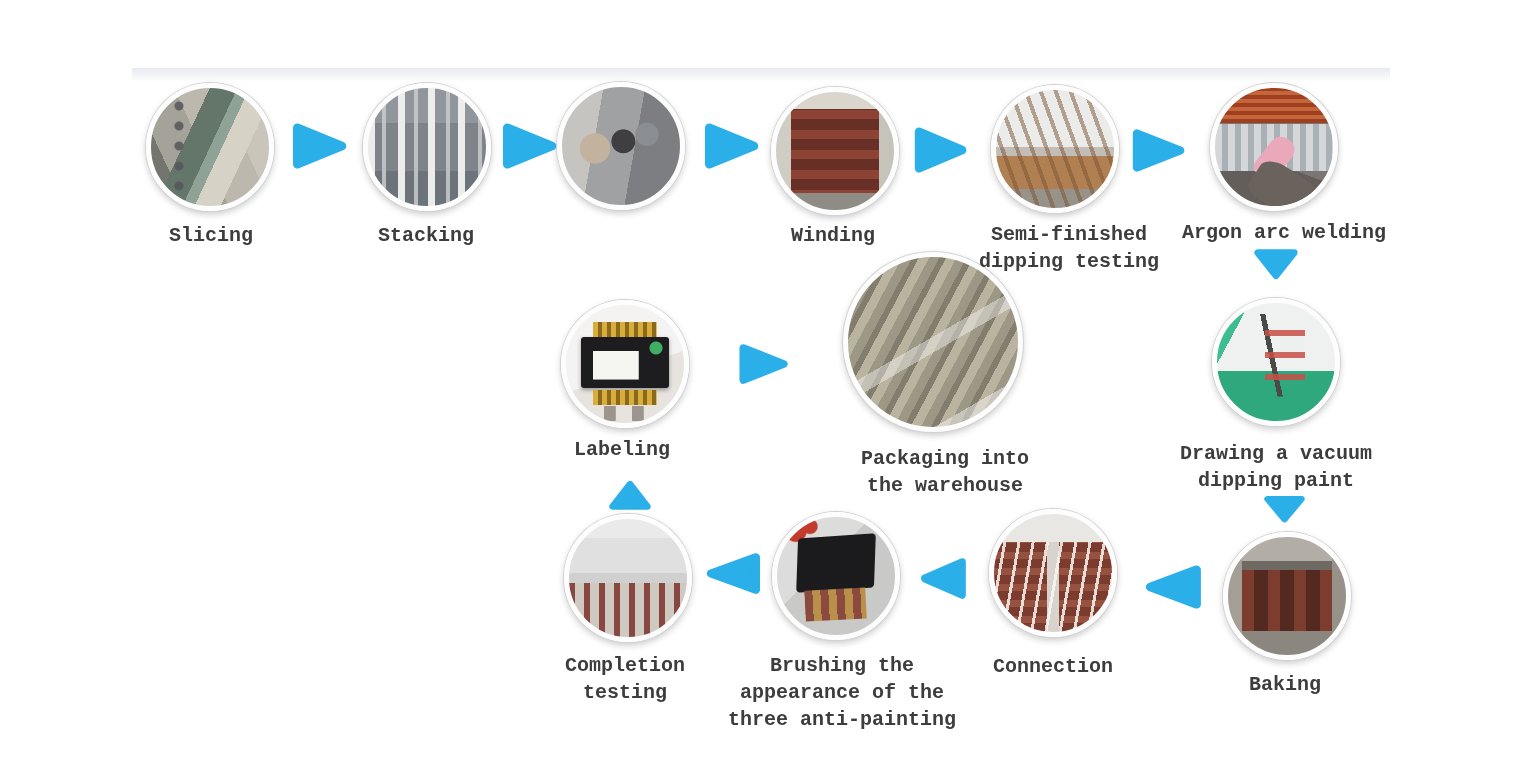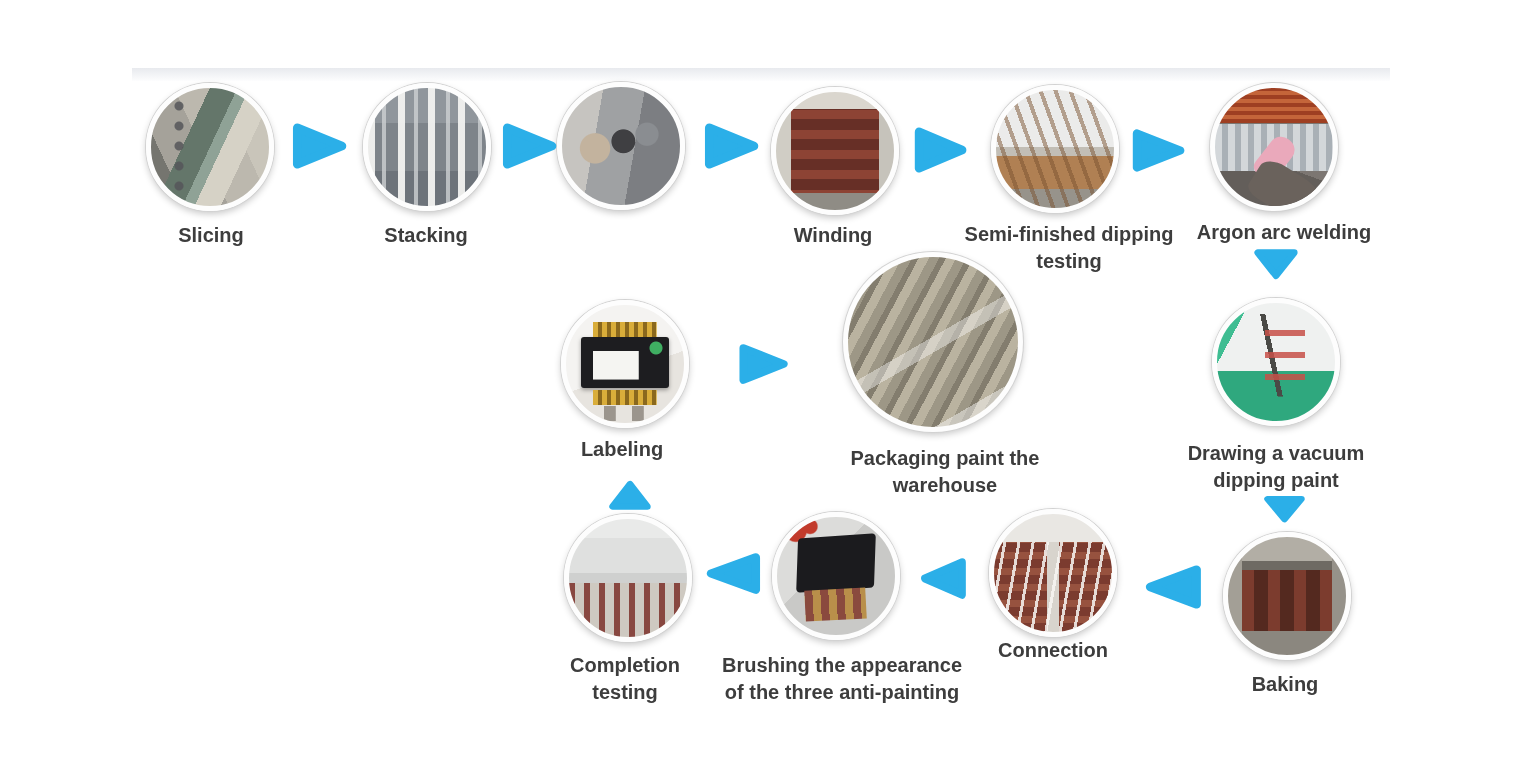--- a/index.html
+++ b/index.html
@@ -1,18 +1,18 @@
 <!DOCTYPE html>
 <html style="--arrow-color: #2bafe8; --label-color: #3d3d3d;"><head>
 <meta charset="utf-8">
 <style>
   html,body{margin:0;padding:0;background:#fff;}
   .canvas{
     position:relative;width:1520px;height:782px;background:#ffffff;overflow:hidden;
-    font-family:Liberation Sans, sans-serif;
+    font-family:Liberation Mono, monospace;
   }
   .topbar{
     position:absolute;left:132px;top:68px;width:1258px;height:13px;
     background:linear-gradient(180deg,#e8eaee 0%,#f6f7f9 70%,#fdfdfe 100%);
   }
   .node{position:absolute;transform:translate(-50%,-50%);}
   .photo{
     position:relative;width:118px;height:118px;border-radius:50%;
     border:5px solid #fdfdfd;overflow:hidden;
     box-shadow:0 0 0 1px #d2d2d2, 0 3px 7px rgba(0,0,0,.22);
@@ -209,24 +209,24 @@
     <div class="photo ph-baking"></div>
   </div>
 
   <div class="lbl" style="left:211px;top:222px;width:160px">Slicing</div>
   <div class="lbl" style="left:426px;top:222px;width:160px">Stacking</div>
   <div class="lbl" style="left:833px;top:222px;width:170px">Winding</div>
   <div class="lbl" style="left:1069px;top:221px;width:250px">Semi-finished dipping testing</div>
   <div class="lbl" style="left:1276px;top:440px;width:200px">Drawing a vacuum dipping paint</div>
   <div class="lbl" style="left:1284px;top:219px;width:220px">Argon arc welding</div>
   <div class="lbl" style="left:622px;top:436px;width:160px">Labeling</div>
-  <div class="lbl" style="left:945px;top:445px;width:210px">Packaging paint the warehouse</div>
+  <div class="lbl" style="left:945px;top:445px;width:210px">Packaging into the warehouse</div>
   <div class="lbl" style="left:842px;top:652px;width:262px">Brushing the appearance of the three anti-painting</div>
   <div class="lbl" style="left:625px;top:652px;width:150px">Completion testing</div>
-  <div class="lbl" style="left:1053px;top:637px;width:170px">Connection</div>
+  <div class="lbl" style="left:1053px;top:653px;width:170px">Connection</div>
   <div class="lbl" style="left:1285px;top:671px;width:140px">Baking</div>
 
   <div class="arr" style="left:288px;top:121px;width:62px;height:50px">
     <svg viewBox="0 0 100 80" preserveAspectRatio="none">
         <path d="M15,11 L87,40 L15,69 Z"></path>
       </svg>
   </div>
   <div class="arr" style="left:498px;top:121px;width:62px;height:50px">
     <svg viewBox="0 0 100 80" preserveAspectRatio="none">
         <path d="M15,11 L87,40 L15,69 Z"></path>

